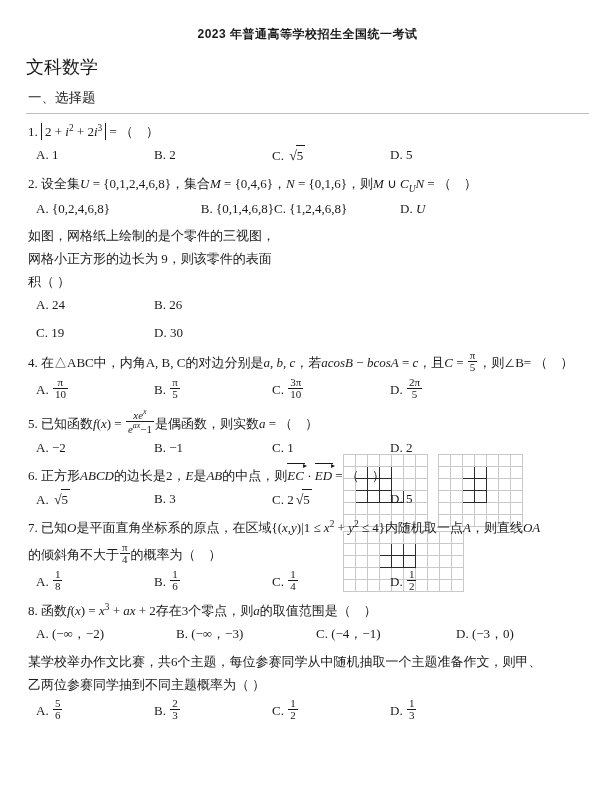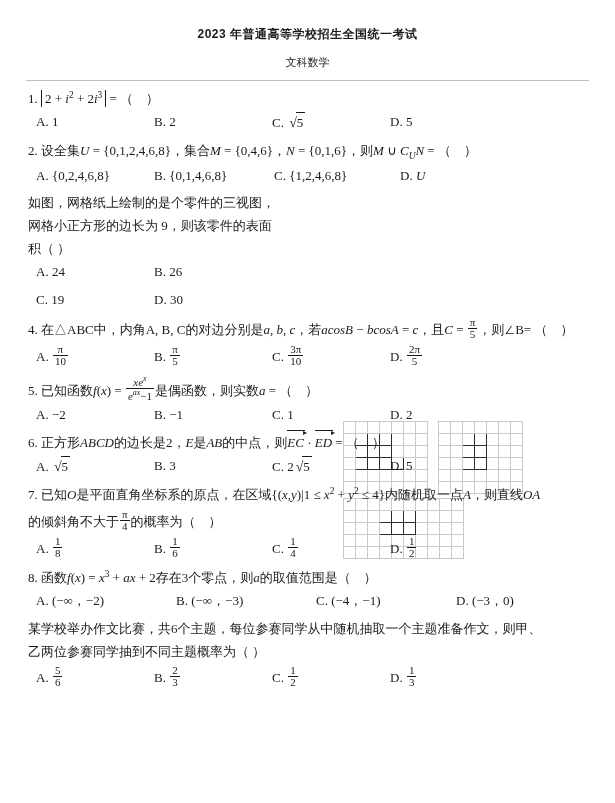--- a/index.html
+++ b/index.html
@@ -24,22 +24,22 @@
   }
   .doc-title {
     text-align: center;
     font-size: 12px;
     font-weight: 700;
     letter-spacing: 0.5px;
     margin: 8px 0 12px 0;
     font-family: "Liberation Sans", sans-serif;
   }
   .doc-subtitle {
-    text-align: center;
-    font-size: 11px;
+    text-align: left;
+    font-size: 18px;
     margin: 0 0 10px 0;
     font-family: "Liberation Sans", sans-serif;
   }
   .section-head {
     font-size: 13.5px;
     margin: 4px 0 6px 2px;
     font-family: "Liberation Sans", sans-serif;
   }
   .hr {
     border: 0;
@@ -64,21 +64,21 @@
   }
   .opt {
     flex: 0 0 auto;
   }
   .opt.w1 { width: 118px; }
   .opt.w2 { width: 118px; }
   .opt.w3 { width: 118px; }
   .opt.w4 { width: 118px; }
   .opts.wide .opt { width: 140px; }
   .opts.set .opt:nth-child(1) { width: 118px; }
-  .opts.set .opt:nth-child(2) { width: 120px; }
+  .opts.set .opt:nth-child(2) { width: 120px; text-align: right; }
   .opts.set .opt:nth-child(3) { width: 126px; }
   i, .it {
     font-style: italic;
     font-family: "Liberation Serif", serif;
   }
   .frac {
     display: inline-block;
     vertical-align: -0.45em;
     text-align: center;
     font-size: 11px;
@@ -161,20 +161,21 @@
   .overlap { display: flex; gap: 10px; }
 </style>
 </head>
 <body>
 
 <div class="page">
 
   <div class="doc-title">2023 年普通高等学校招生全国统一考试</div>
   <div class="doc-subtitle">文科数学</div>
 
+  <div class="section-head">一、选择题</div>
   <hr class="hr">
 
   <div class="q">
     <div class="q-stem">
       1.&nbsp;<span class="abs">2 + <i>i</i><span class="sup">2</span> + 2<i>i</i><span class="sup">3</span></span> = （&nbsp;&nbsp;&nbsp;&nbsp;）
     </div>
     <div class="opts">
       <div class="opt w1">A. 1</div>
       <div class="opt w2">B. 2</div>
       <div class="opt w3">C. <span class="sqrt"><span class="rad">√</span><span class="under">5</span></span></div>

